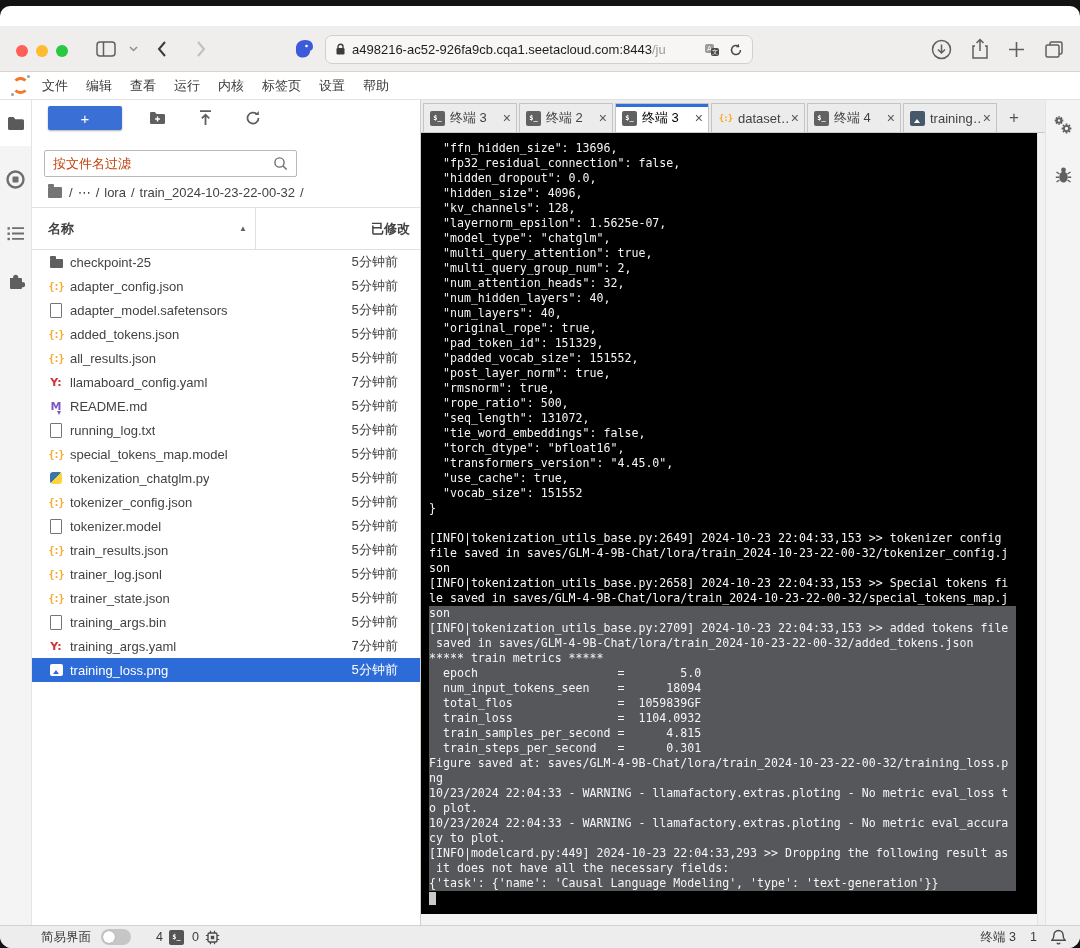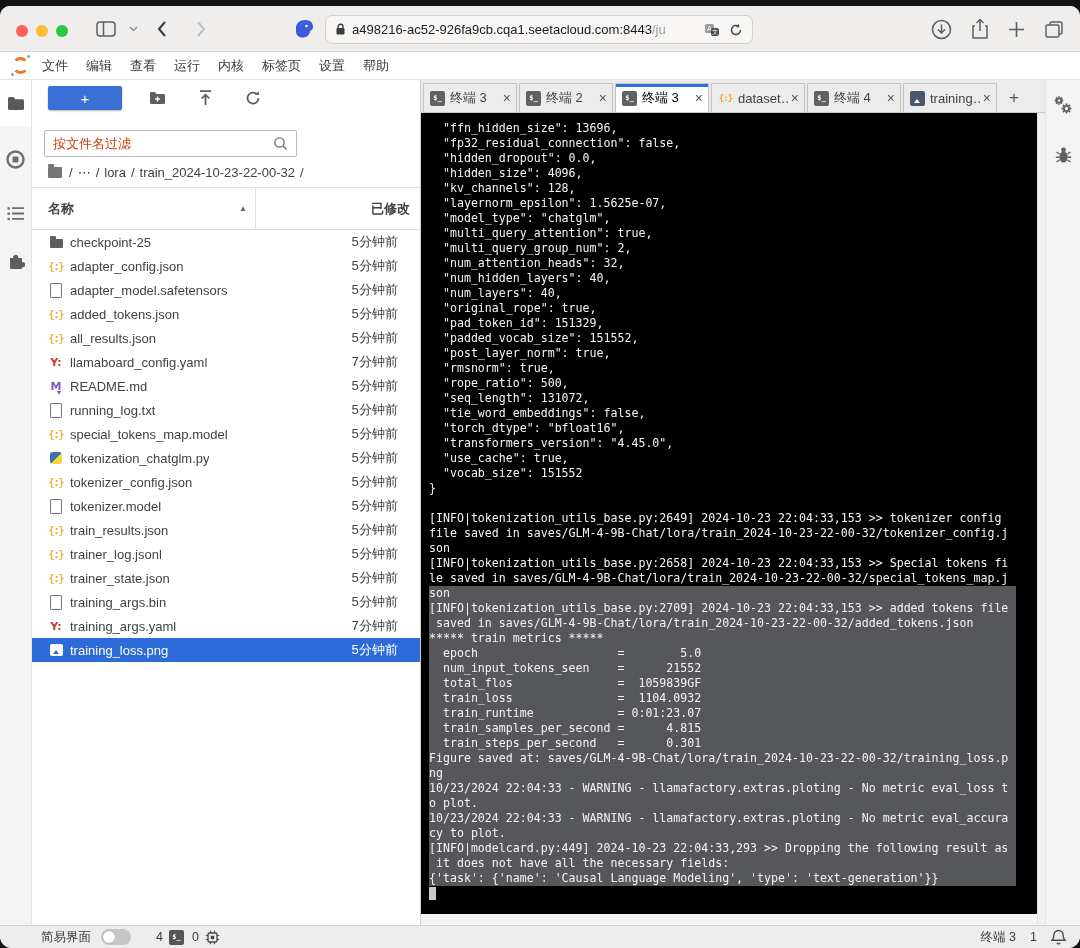--- a/index.html
+++ b/index.html
@@ -4,21 +4,21 @@
 <style>
   * { margin:0; padding:0; box-sizing:border-box; }
   html,body { width:1080px; height:948px; overflow:hidden; }
   body { background:#131313; font-family:"Liberation Sans","DejaVu Sans",sans-serif; }
 
   .window { position:absolute; top:6px; left:0; width:1080px; height:942px;
     border-radius:10px 10px 12px 12px; overflow:hidden; background:#fff;
     display:flex; flex-direction:column; }
 
   
-  .chrome { position:relative; height:46px; background:#f0eeec; border-bottom:1px solid #d6d3d0; flex:none; }
+  .chrome { position:relative; height:46px; background:#f0eeec; border-bottom:1px solid #d6d3d0; flex:none;margin-top:20px; }
   .traffic { position:absolute; left:16px; top:19px; display:flex; gap:8px; }
   .light { width:12px; height:12px; border-radius:50%; }
   .nav-group { position:absolute; left:96px; top:0; height:46px; display:flex; align-items:center; gap:13px; }
   .chrome-ic { display:flex; align-items:center; justify-content:center; }
   .elephant { position:absolute; left:292px; top:11px; }
   .urlbar { position:absolute; left:325px; top:9px; width:428px; height:29px; background:#f7f6f4;
     border:1px solid #d2cfcc; border-radius:7px; display:flex; align-items:center; padding:0 9px; gap:6px; }
   .url-text { font-size:13px; color:#1d1d1f; white-space:nowrap; overflow:hidden; }
   .url-path { color:#9b9b9b; }
   .url-right { margin-left:auto; display:flex; align-items:center; gap:9px; }
@@ -486,24 +486,23 @@
               <div class="term-line">[INFO|tokenization_utils_base.py:2649] 2024-10-23 22:04:33,153 &gt;&gt; tokenizer config</div>
               <div class="term-line">file saved in saves/GLM-4-9B-Chat/lora/train_2024-10-23-22-00-32/tokenizer_config.j</div>
               <div class="term-line">son</div>
               <div class="term-line">[INFO|tokenization_utils_base.py:2658] 2024-10-23 22:04:33,153 &gt;&gt; Special tokens fi</div>
               <div class="term-line">le saved in saves/GLM-4-9B-Chat/lora/train_2024-10-23-22-00-32/special_tokens_map.j</div>
               <div class="term-line sel">son</div>
               <div class="term-line sel">[INFO|tokenization_utils_base.py:2709] 2024-10-23 22:04:33,153 &gt;&gt; added tokens file</div>
               <div class="term-line sel"> saved in saves/GLM-4-9B-Chat/lora/train_2024-10-23-22-00-32/added_tokens.json</div>
               <div class="term-line sel">***** train metrics *****</div>
               <div class="term-line sel">  epoch                    =        5.0</div>
-              <div class="term-line sel">  num_input_tokens_seen    =      21552</div>
+              <div class="term-line sel">  num_input_tokens_seen    =      18094</div>
               <div class="term-line sel">  total_flos               =  1059839GF</div>
               <div class="term-line sel">  train_loss               =  1104.0932</div>
-              <div class="term-line sel">  train_runtime            = 0:01:23.07</div>
               <div class="term-line sel">  train_samples_per_second =      4.815</div>
               <div class="term-line sel">  train_steps_per_second   =      0.301</div>
               <div class="term-line sel">Figure saved at: saves/GLM-4-9B-Chat/lora/train_2024-10-23-22-00-32/training_loss.p</div>
               <div class="term-line sel">ng</div>
               <div class="term-line sel">10/23/2024 22:04:33 - WARNING - llamafactory.extras.ploting - No metric eval_loss t</div>
               <div class="term-line sel">o plot.</div>
               <div class="term-line sel">10/23/2024 22:04:33 - WARNING - llamafactory.extras.ploting - No metric eval_accura</div>
               <div class="term-line sel">cy to plot.</div>
               <div class="term-line sel">[INFO|modelcard.py:449] 2024-10-23 22:04:33,293 &gt;&gt; Dropping the following result as</div>
               <div class="term-line sel"> it does not have all the necessary fields:</div>

